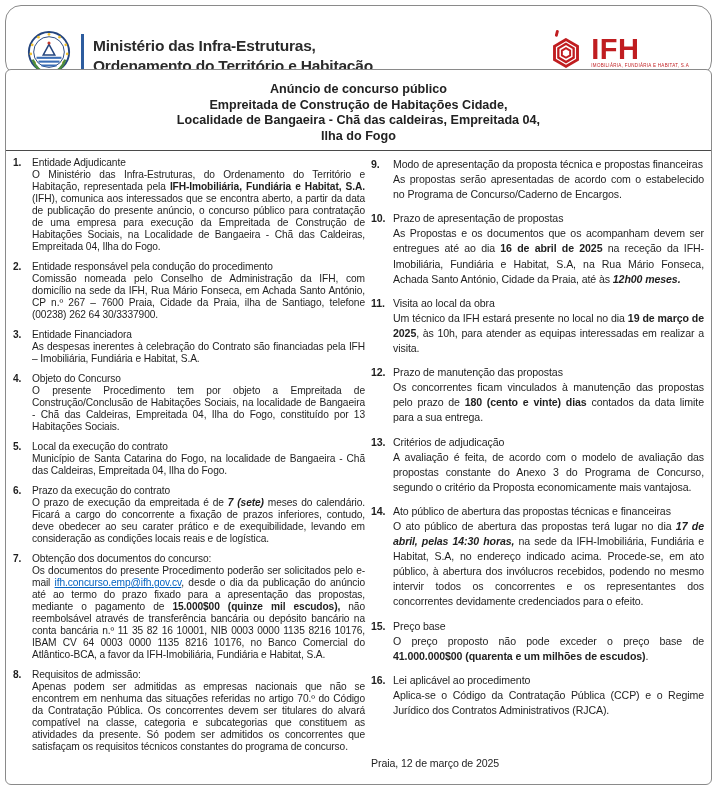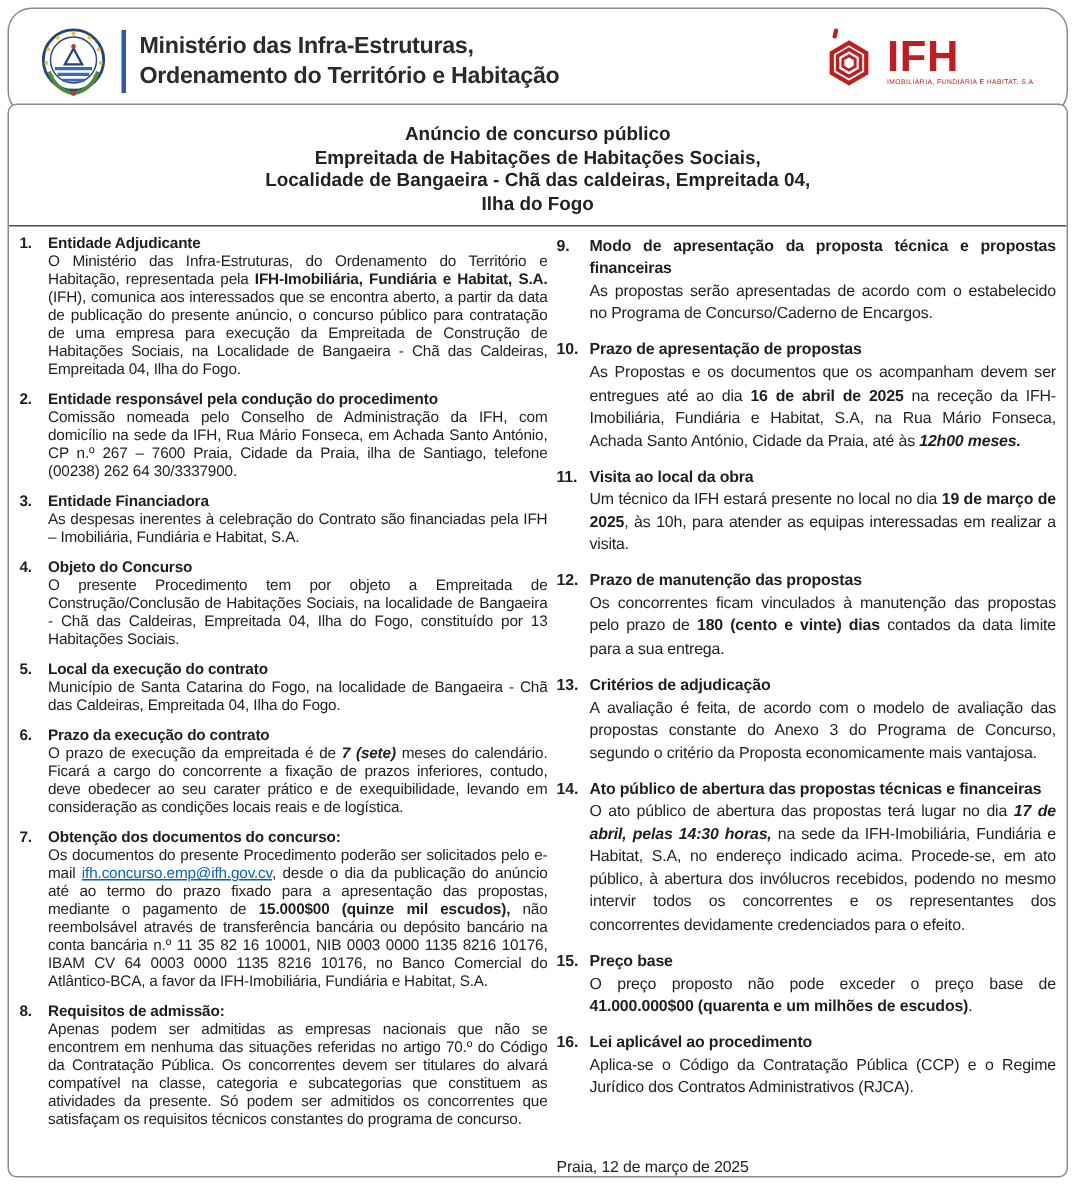--- a/index.html
+++ b/index.html
@@ -2,21 +2,21 @@
 <html><head>
 <meta charset="utf-8">
 <style>
   html,body{margin:0;padding:0;}
   body{
     width:719px;height:790px;background:#ffffff;position:relative;
     font-family:"Liberation Sans","DejaVu Sans",sans-serif;color:#1f1f1f;overflow:hidden;
   }
   .header-box{
     position:absolute;left:5px;top:5px;width:707px;height:72px;box-sizing:border-box;
-    border:1.5px solid #8a8a8a;border-radius:16px;display:flex;align-items:center;background:#fff;
+    border:1.5px solid #8a8a8a;border-radius:16px;display:flex;align-items:flex-end;background:#fff;
   }
   .emblem{margin-left:20px;flex:0 0 auto;}
   .vbar{width:3px;height:42px;background:#2d5c9e;margin-left:9px;flex:0 0 auto;}
   .ministry{margin-left:9px;font-weight:bold;font-size:15.5px;line-height:20px;color:#2b2b2b;letter-spacing:-0.2px;}
   .ifh-logo{margin-left:auto;margin-right:22px;display:flex;align-items:center;}
   .ifh-texts{display:flex;flex-direction:column;margin-left:2px;}
   .ifh-word{font-weight:bold;font-size:29px;line-height:26px;color:#c01d20;letter-spacing:0.5px;}
   .ifh-tagline{font-size:4.5px;color:#c01d20;letter-spacing:0.3px;margin-top:1px;white-space:nowrap;}
   .main-box{
     position:absolute;left:5px;top:69px;width:707px;height:716px;box-sizing:border-box;
@@ -29,21 +29,21 @@
   .columns{display:flex;padding:6px 7px 0 7px;gap:6px;}
   .col{text-align:justify;}
   .col-left{flex:0 0 352px;font-size:10.2px;line-height:12px;letter-spacing:-0.1px;}
   .col-right{flex:1;font-size:10.6px;line-height:15.1px;letter-spacing:-0.1px;}
   .item{display:flex;}
   .col-left .item{margin-bottom:8px;}
   .col-right .item{margin-bottom:9px;}
   .num{flex:0 0 19px;font-weight:bold;}
   .col-right .num{flex:0 0 22px;}
   .content{flex:1;}
-  .heading{font-weight:bold;}
+  .heading{font-weight:normal;}
   .b{font-weight:bold;}
   .bi{font-weight:bold;font-style:italic;}
   a.link{color:#0563c1;text-decoration:underline;cursor:pointer;}
   .date-line{margin-top:38px;text-align:left;}
 </style>
 </head>
 <body>
 
 <div>
 
@@ -88,21 +88,21 @@
       <div class="ifh-texts">
         <div class="ifh-word">IFH</div>
         <div class="ifh-tagline">IMOBILIÁRIA, FUNDIÁRIA E HABITAT, S.A</div>
       </div>
     </div>
   </div>
 
   <div class="main-box">
     <div class="title-block">
       <div>Anúncio de concurso público</div>
-      <div>Empreitada de Habitações de Habitações Sociais,</div>
+      <div>Empreitada de Construção de Habitações Cidade,</div>
       <div>Localidade de Bangaeira - Chã das caldeiras, Empreitada 04,</div>
       <div>Ilha do Fogo</div>
     </div>
     <div class="columns">
       <div class="col col-left" id="col-left">
           <div class="item">
             <div class="num">1.</div>
             <div class="content">
               <div class="heading">Entidade Adjudicante</div>
               <div class="body"><span class="">O Ministério das Infra-Estruturas, do Ordenamento do Território e Habitação, representada pela </span><span class="b">IFH-Imobiliária, Fundiária e Habitat, S.A.</span><span class=""> (IFH), comunica aos interessados que se encontra aberto, a partir da data de publicação do presente anúncio, o concurso público para contratação de uma empresa para execução da Empreitada de Construção de Habitações Sociais, na Localidade de Bangaeira - Chã das Caldeiras, Empreitada 04, Ilha do Fogo.</span></div>

